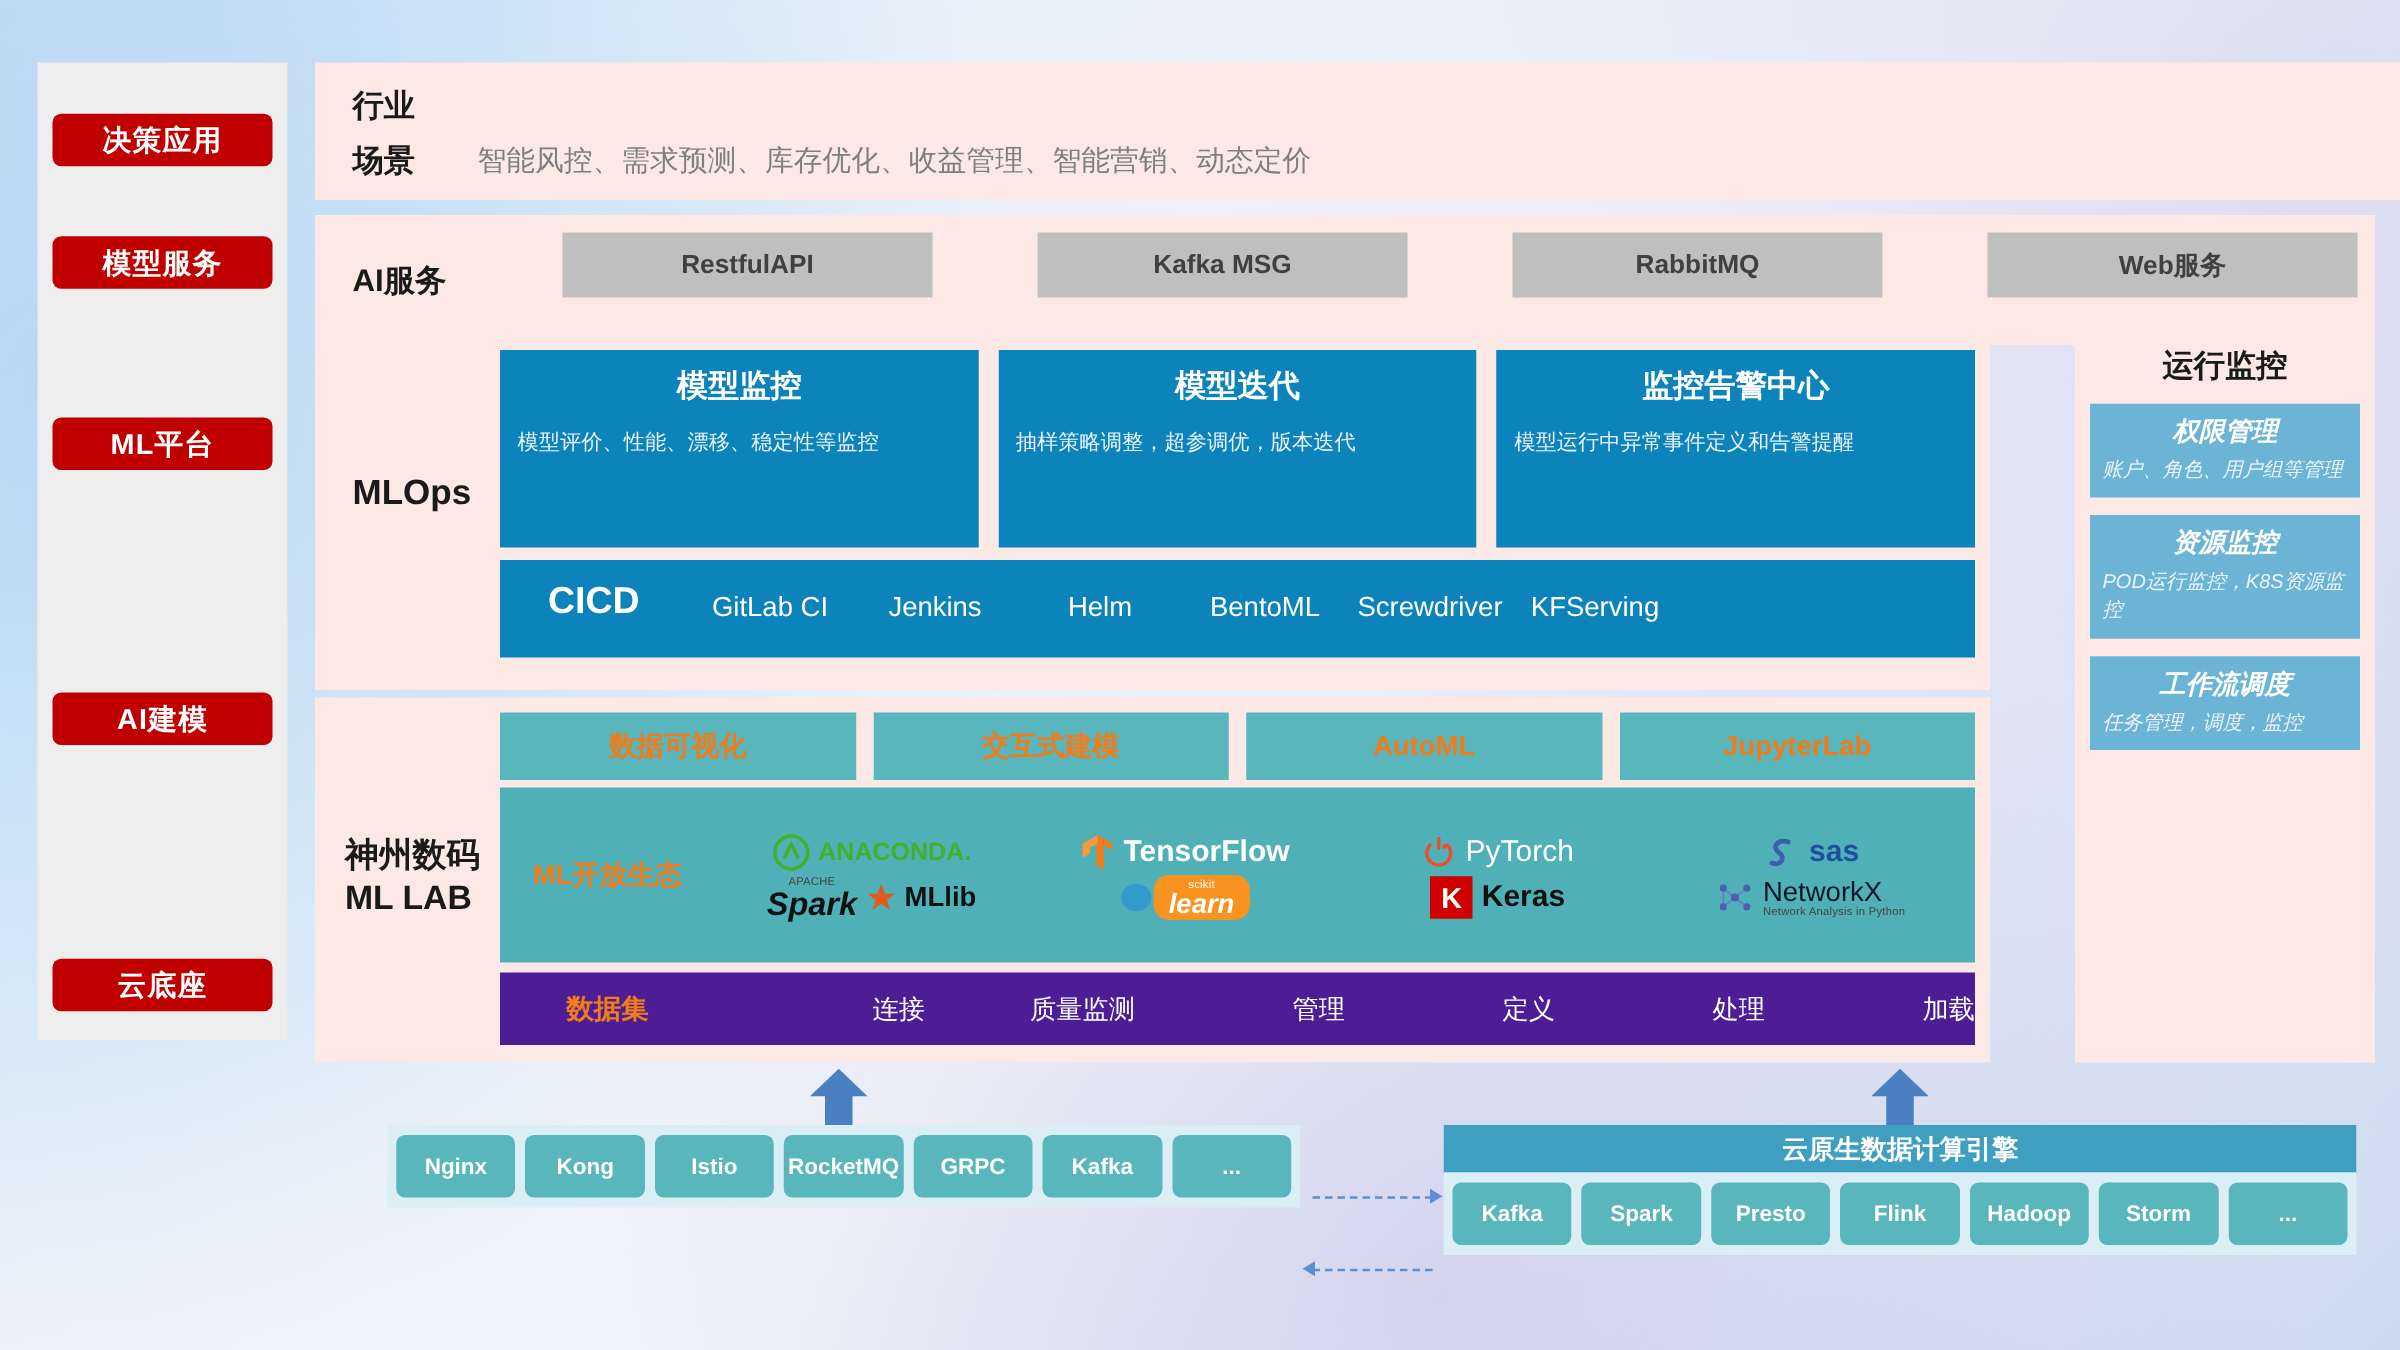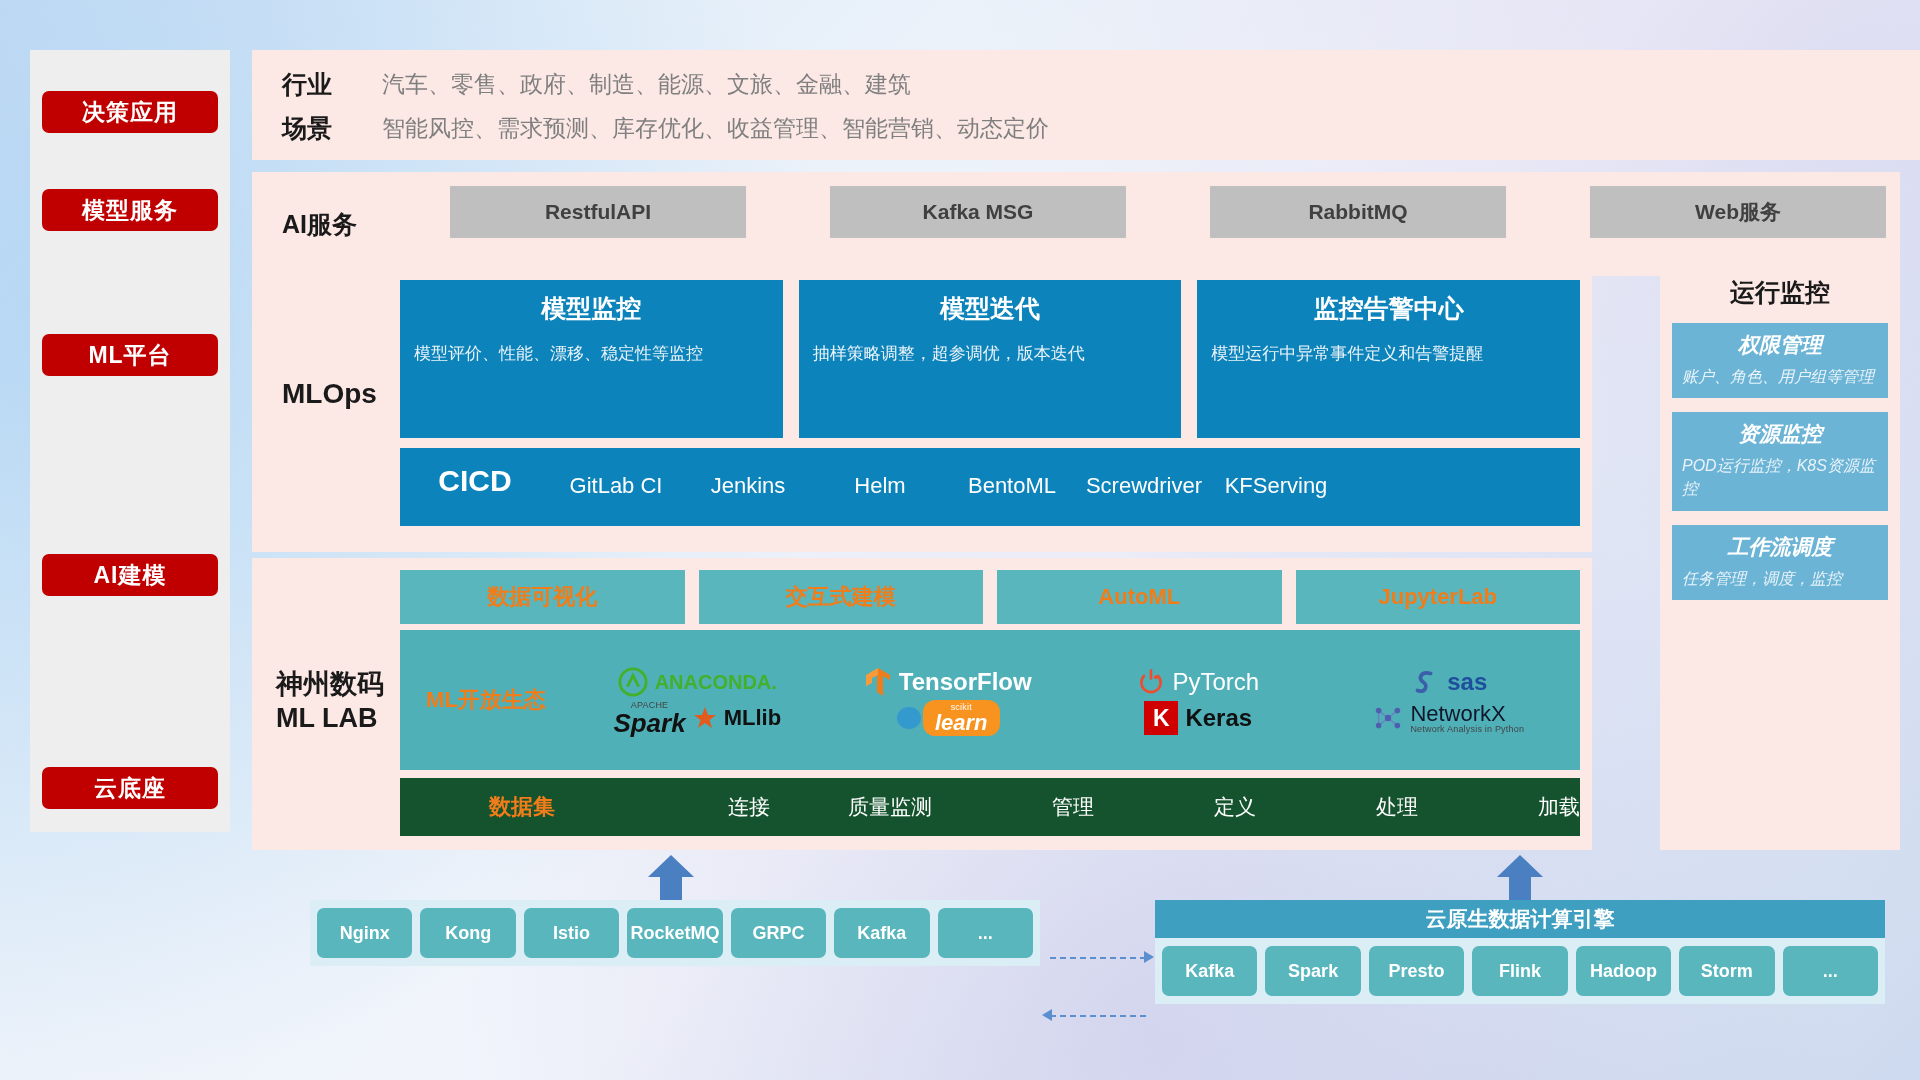--- a/index.html
+++ b/index.html
@@ -80,21 +80,21 @@
   .lab-tool { flex: 1; background: #59b6bd; color: #f07d1a; font-weight: bold; font-size: 22px;
               display:flex; align-items:center; justify-content:center; }
 
   .lab-eco { position: absolute; left: 148px; top: 72px; right: 12px; height: 140px;
              background: #4fb0b8; display: flex; align-items: center; }
   .eco-title { width: 172px; flex: none; text-align:center; color:#f07d1a; font-weight:bold; font-size: 22px; }
   .eco-grid { flex: 1; display: grid; grid-template-columns: repeat(4, 1fr); grid-template-rows: 1fr 1fr;
               align-items: center; justify-items: center; padding-right: 6px; }
 
   .lab-data { position: absolute; left: 148px; top: 220px; right: 12px; height: 58px;
-              background: #14532d; display: flex; align-items: center; padding-left: 36px; }
+              background: #4c1d95; display: flex; align-items: center; }
   .data-title { width: 172px; flex:none; text-align:center; color:#f07d1a; font-weight:bold; font-size: 22px; }
   .data-item { flex: 1; text-align: right; color: #ffffff; font-size: 21px; }
 
   
   .p-mon { left: 1660px; top: 262px; width: 240px; height: 588px; }
   .mon-title { text-align:center; font-size: 25px; font-weight: bold; color: #1a1a1a; padding-top: 14px; }
   .mon-card { margin: 14px 12px 0; background: #6bb4d6; padding: 8px 10px 10px; font-style: italic; }
   .mon-card .t { text-align:center; color:#fff; font-weight: bold; font-size: 21px; margin-bottom: 6px; }
   .mon-card .d { color:#eaf4fa; font-size: 16px; line-height: 1.45; }
 
@@ -154,21 +154,20 @@
   <div class="layer-chip" style="top:554px">
       <span>AI建模</span>
     </div>
   <div class="layer-chip" style="top:767px">
       <span>云底座</span>
     </div>
 
   <div class="panel p-apps">
     <div class="kv-row" style="left:0; top:18px;">
       <div class="kv-key">行业</div>
-      <div class="kv-val">汽车、零售、政府、制造、能源、文旅、金融、建筑</div>
     </div>
     <div class="kv-row" style="left:0; top:62px;">
       <div class="kv-key">场景</div>
       <div class="kv-val">智能风控、需求预测、库存优化、收益管理、智能营销、动态定价</div>
     </div>
   </div>
 
   <div class="panel p-svc">
     <div class="svc-label">AI服务</div>
     <div class="svc-track">

